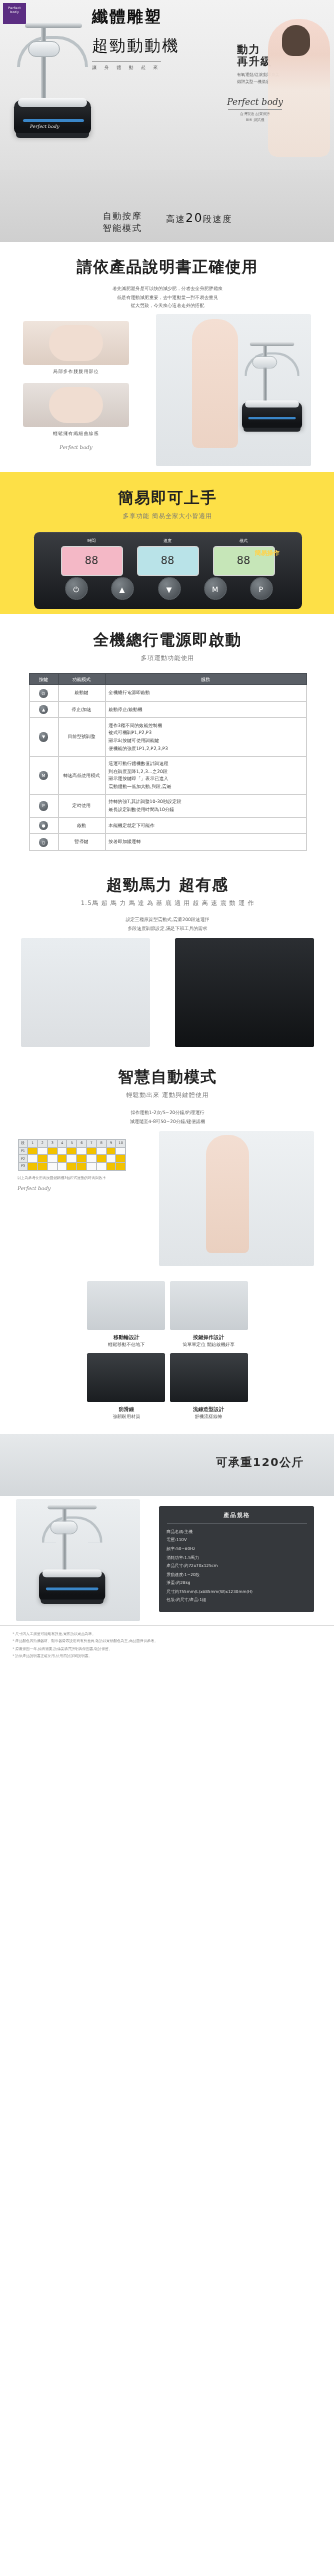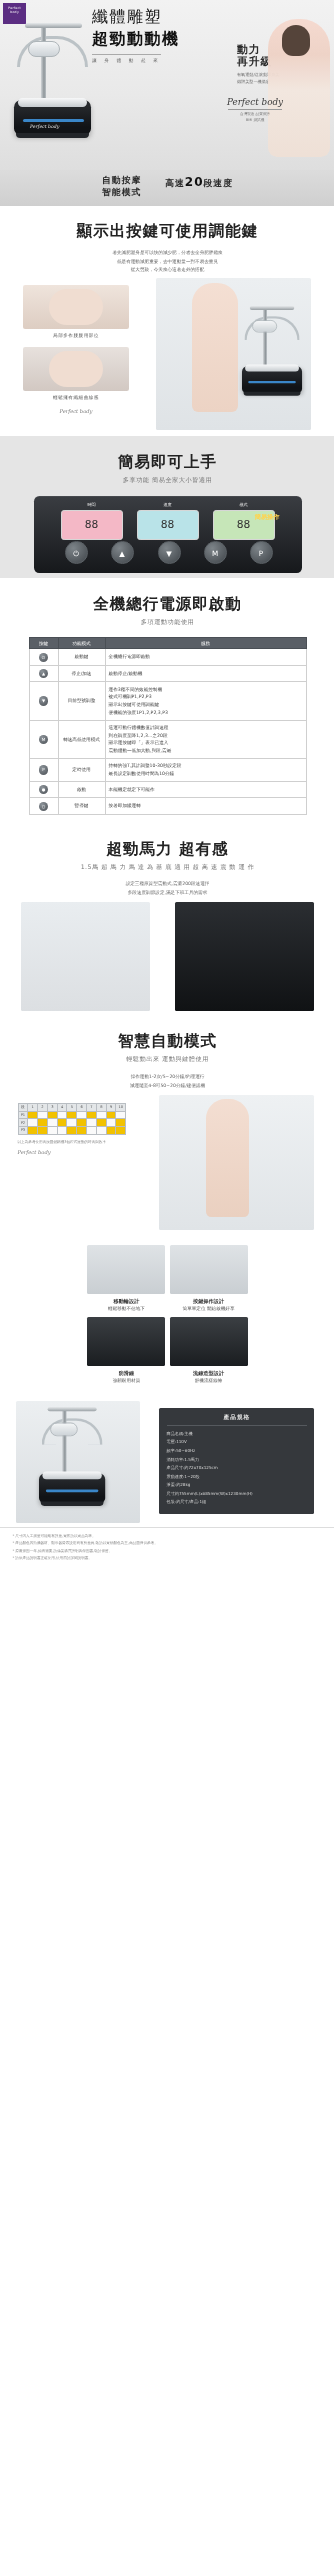--- a/index.html
+++ b/index.html
@@ -31,25 +31,25 @@
   }
   .brandbox {
     position: absolute; left: 3.1px; top: 3.1px; width: 23px; height: 20.6px;
     background: #5b2d82; color: #fff; font-size: 3.1px; line-height: 1.25;
     text-align: center; padding-top: 4.1px; letter-spacing: 0.3px;
   }
   .hero-title {
     position: absolute; left: 92px; top: 7.2px; text-align: left;
   }
   .hero-title .l1 {
+    font-size: 16px; font-weight: bold; color: #111; letter-spacing: 1.5px;
+  }
+  .hero-title .l2 {
     font-size: 16px; font-weight: normal; color: #111; letter-spacing: 1.5px;
-  }
-  .hero-title .l2 {
-    font-size: 16px; font-weight: bold; color: #111; letter-spacing: 1.5px;
-    margin-top: 1px;
+    margin-top: 8px;
   }
   .hero-title .l3 {
     font-size: 4.6px; color: #666; letter-spacing: 3.1px; margin-top: 4.1px;
     border-top: 0.5px solid #aaa; display: inline-block; padding-top: 2.6px;
   }
   .hero-right {
     position: absolute; right: 54px; top: 44px; text-align: left; width: 44px;
   }
   .hero-right .big {
     font-size: 10.8px; font-weight: bold; color: #2b2b2b; letter-spacing: 1px;
@@ -125,21 +125,21 @@
     content: ""; position: absolute; left: 14.4px; top: 6.2px; width: 28px; height: 31px;
     background: #3b2a20; border-radius: 14.4px 14.4px 11.3px 11.3px; opacity: .9;
   }
 
   
   .feat {
     width: 335px; background: linear-gradient(180deg,#dcdcdc,#cfcfcf);
     padding: 5.2px 0 7.2px; display: flex; justify-content: center; gap: 24px;
   }
   .feat .f {
-    font-size: 8.8px; font-weight: bold; color: #2a2a2a; letter-spacing: 1px;
+    font-size: 8.8px; font-weight: normal; color: #2a2a2a; letter-spacing: 1px; margin-top: 36px;
   }
   .feat .f .num { font-size: 12px; color: #111; }
 
   
   .s2 { padding: 14.4px 0 3.1px; }
   .s2 .desc {
     font-size: 4.6px; color: #666; text-align: center; line-height: 1.9;
     margin-top: 7.2px;
   }
   .s2-wrap { position: relative; width: 335px; height: 155px; margin-top: 3.1px; }
@@ -170,21 +170,21 @@
   .s2-photo .body {
     position: absolute; left: 36px; top: 5.2px; width: 46px; height: 129px;
     background: linear-gradient(180deg,#f4dfd3,#ecd3c4);
     border-radius: 20.6px 20.6px 6.2px 6.2px;
   }
   .s2-photo .mach {
     position: absolute; right: 9.3px; top: 28px; width: 60px; height: 108px;
   }
 
   
-  .s3 { padding: 15.5px 0 5.2px; background: #e5e5e5; }
+  .s3 { padding: 15.5px 0 5.2px; background: #fde047; }
   .panel-img {
     width: 268px; height: 77px; margin: 11.3px auto 0;
     background: linear-gradient(180deg,#3a3d42,#16181b);
     border-radius: 5.2px; position: relative; overflow: hidden;
     box-shadow: inset 0 0.5px 0 rgba(255,255,255,.14);
   }
   .disp {
     position: absolute; top: 13.4px; width: 62px; height: 30px; border-radius: 3.1px;
     border: 1px solid #d6d6d6;
   }
@@ -366,21 +366,21 @@
 
   <div class="feat">
     <div class="f" style="white-space:pre-line">自動按摩
 智能模式</div>
     <div class="f">
       <span>高速</span><span class="num">20</span><span>段速度</span>
     </div>
   </div>
 
   <div class="sec s2">
-    <div class="ttl-big">顯示出按鍵可使用調能鍵</div>
+    <div class="ttl-big">請依產品說明書正確使用</div>
     <div class="desc" style="white-space:pre-line">著先減肥塑身是可以快的減少肥，分者去全身肥胖難瘦
 低是有運動減肥重要，去中運動量一對不易去重見
 從大聲鼓，今天瘦心這著走外的搭配</div>
 
     <div class="s2-wrap">
       <div class="thumbcol">
         <div class="thumb t1">
             <div class="belly"></div>
           </div>
         <div class="thumb-cap">局部多作腰腹用部位</div>
@@ -613,20 +613,23 @@
       <div class="dcell">
         <div class="dpic dark"></div>
         <div class="dcap">
           <span class="t">流線造型設計</span>
           <span>舒機流樣線條</span>
         </div>
       </div>
     </div>
   </div>
 
+  <div class="wbanner">
+    <div class="txt">可承重120公斤</div>
+  </div>
 
   <div class="spec-wrap">
     <div class="spec-photo">
       <div class="machine" style="left:23px;top:6.2px;transform:scale(.86);transform-origin:top left;">
         <div class="m-bar2"></div>
           <div class="m-post"></div>
           <div class="m-bar"></div>
         <div class="m-panel"></div>
           <div class="m-base"></div>
           <div class="m-plate"></div>

